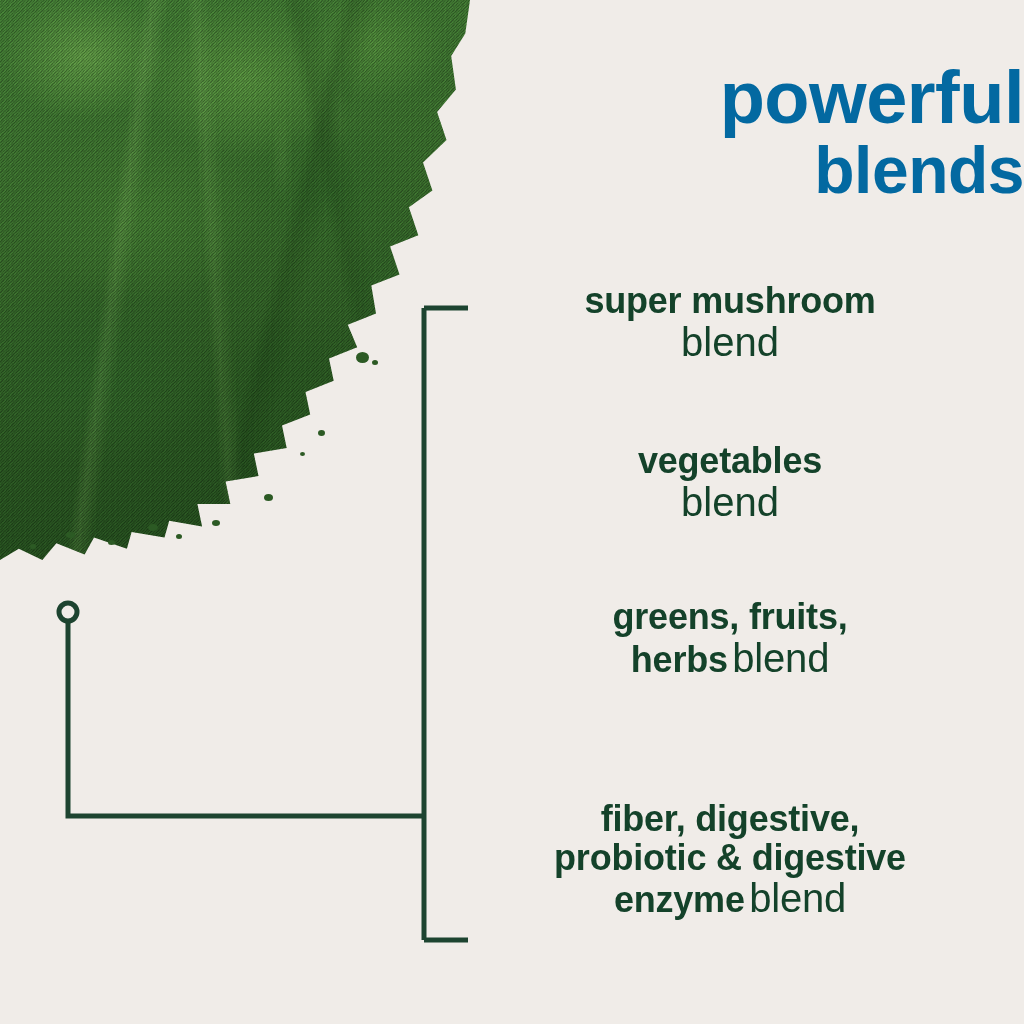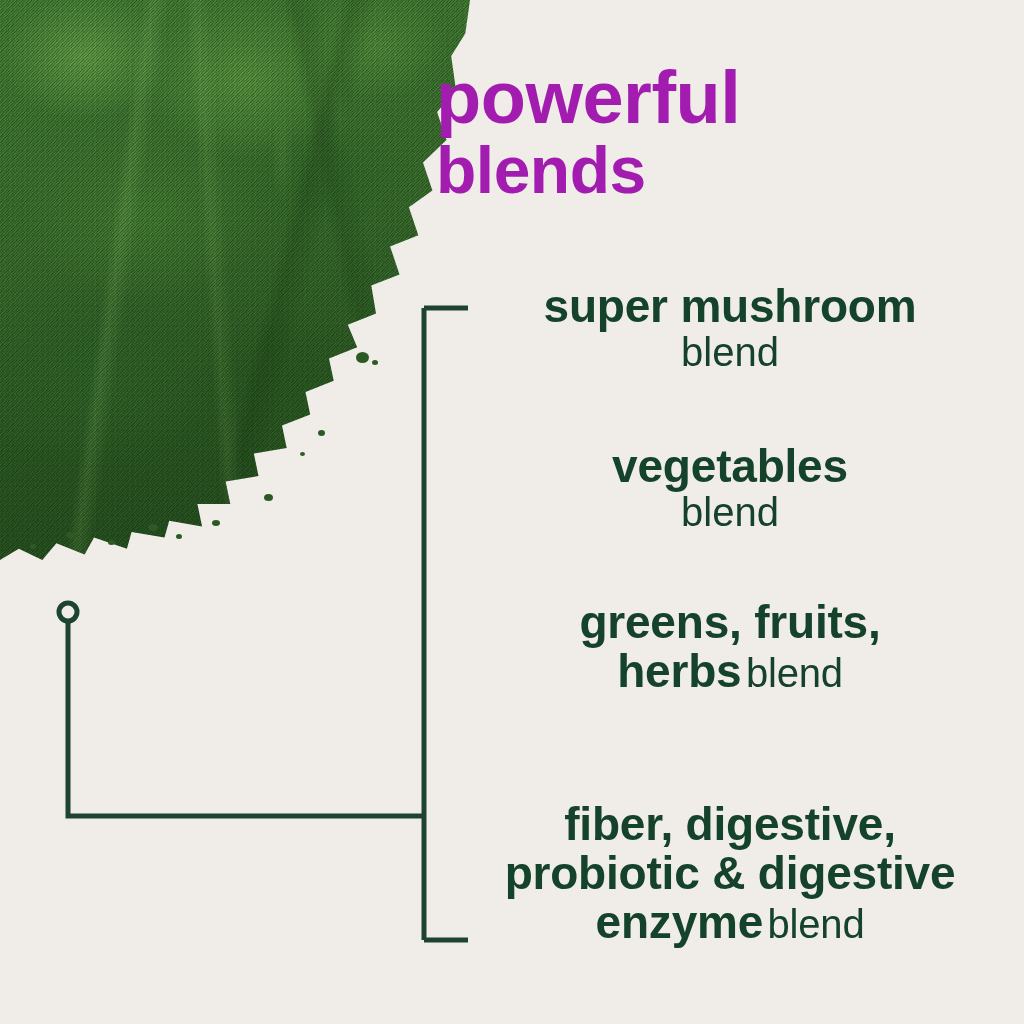--- a/index.html
+++ b/index.html
@@ -130,22 +130,22 @@
 
   
   #connector { position: absolute; left: 0; top: 0; }
 
   
   #headline {
     position: absolute;
     left: 436px;
     top: 62px;
     width: 588px;
-    text-align: left;
-    color: #a21caf;
+    text-align: right;
+    color: #0369a1;
     line-height: .98;
   }
   .hl-bold {
     display: block;
     font-size: 74px;
     font-weight: 700;
     letter-spacing: -0.5px;
   }
   .hl-light {
     display: block;
@@ -156,21 +156,21 @@
   }
 
   .blend-item {
     position: absolute;
     width: 588px;
     left: 436px;
     text-align: center;
     color: #14422a;
     line-height: 1.07;
   }
-  .blend-name { font-weight: 700; font-size: 46px; letter-spacing: -0.2px; }
+  .blend-name { font-weight: 700; font-size: 36px; letter-spacing: -0.2px; }
   .blend-word { font-weight: 300; font-size: 40px; letter-spacing: -0.2px; }
   .blend-sub  { font-weight: 300; font-size: 40px; display: block; }
 
   #item-0 { top: 282px; }
   #item-1 { top: 442px; }
   #item-2 { top: 592px; margin-top: 6px; }
   #item-3 { top: 800px; }
 </style>
 </head>
 <body>

